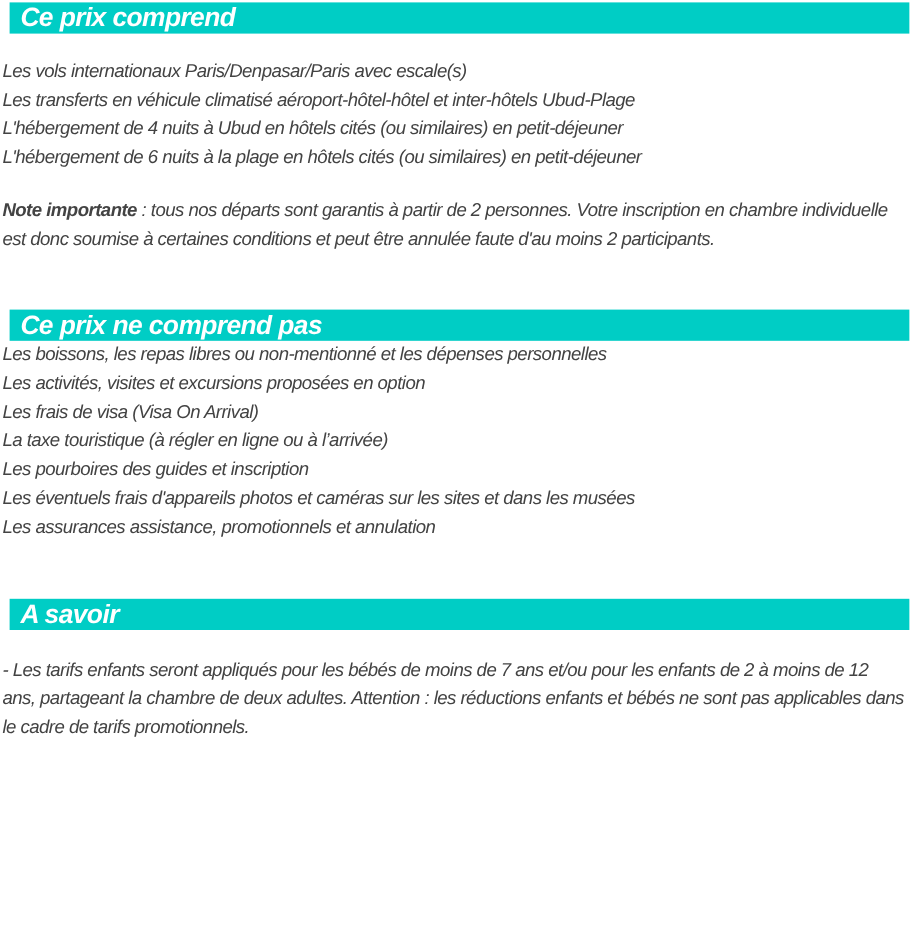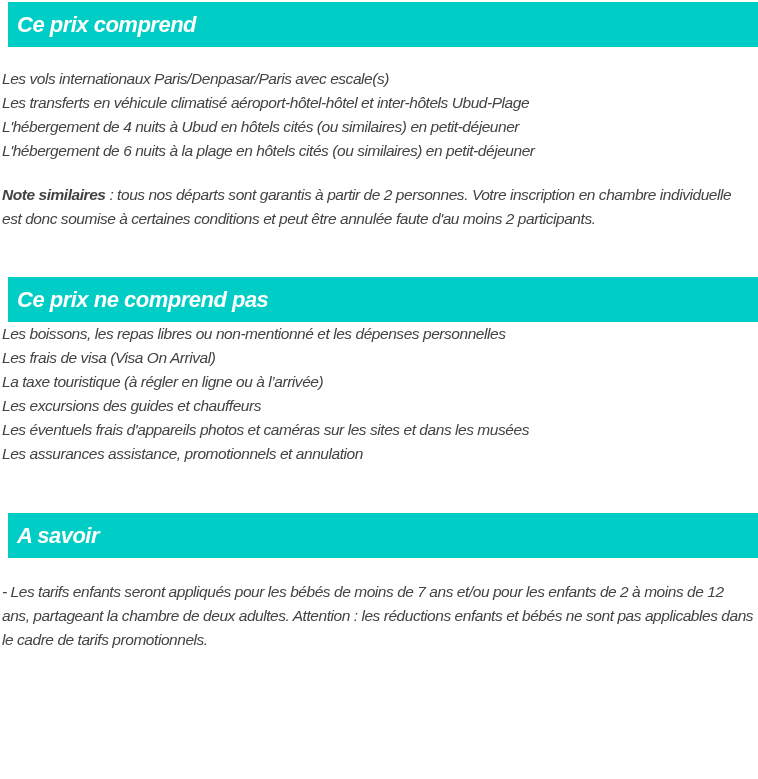--- a/index.html
+++ b/index.html
@@ -7,21 +7,21 @@
   html,body { margin:0; padding:0; }
   body {
     width:758px; height:779px;
     background:#ffffff;
     font-family:"Liberation Sans", sans-serif;
     color:var(--text);
     overflow:hidden;
   }
   .section-bar {
     margin-left:8px;
-    height:45px;
+    height:26px;
     background:var(--accent);
     display:flex;
     align-items:center;
     padding-left:9px;
   }
   .section-bar .bar-title {
     color:#ffffff;
     font-size:22px;
     font-weight:bold;
     font-style:italic;
@@ -55,34 +55,35 @@
   <div class="section-bar bar-1">
     <span class="bar-title">Ce prix comprend</span>
   </div>
   <div class="section-content content-1">
     <ul class="item-list">
       <li>Les vols internationaux Paris/Denpasar/Paris avec escale(s)</li>
       <li>Les transferts en véhicule climatisé aéroport-hôtel-hôtel et inter-hôtels Ubud-Plage</li>
       <li>L'hébergement de 4 nuits à Ubud en hôtels cités (ou similaires) en petit-déjeuner</li>
       <li>L'hébergement de 6 nuits à la plage en hôtels cités (ou similaires) en petit-déjeuner</li>
     </ul>
-    <p class="note-para"><span class="note-label">Note similaires</span><span> : tous nos départs sont garantis à partir de 2 personnes. Votre inscription en chambre individuelle est donc soumise à certaines conditions et peut être annulée faute d'au moins 2 participants.</span></p>
+    <p class="note-para"><span class="note-label">Note importante</span><span> : tous nos départs sont garantis à partir de 2 personnes. Votre inscription en chambre individuelle est donc soumise à certaines conditions et peut être annulée faute d'au moins 2 participants.</span></p>
   </div>
 </div>
 
 <div>
   <div class="section-bar bar-2">
     <span class="bar-title">Ce prix ne comprend pas</span>
   </div>
   <div class="section-content content-2">
     <ul class="item-list">
       <li>Les boissons, les repas libres ou non-mentionné et les dépenses personnelles</li>
+      <li>Les activités, visites et excursions proposées en option</li>
       <li>Les frais de visa (Visa On Arrival)</li>
       <li>La taxe touristique (à régler en ligne ou à l’arrivée)</li>
-      <li>Les excursions des guides et chauffeurs</li>
+      <li>Les pourboires des guides et inscription</li>
       <li>Les éventuels frais d'appareils photos et caméras sur les sites et dans les musées</li>
       <li>Les assurances assistance, promotionnels et annulation</li>
     </ul>
   </div>
 </div>
 
 <div>
   <div class="section-bar bar-3">
     <span class="bar-title">A savoir</span>
   </div>

